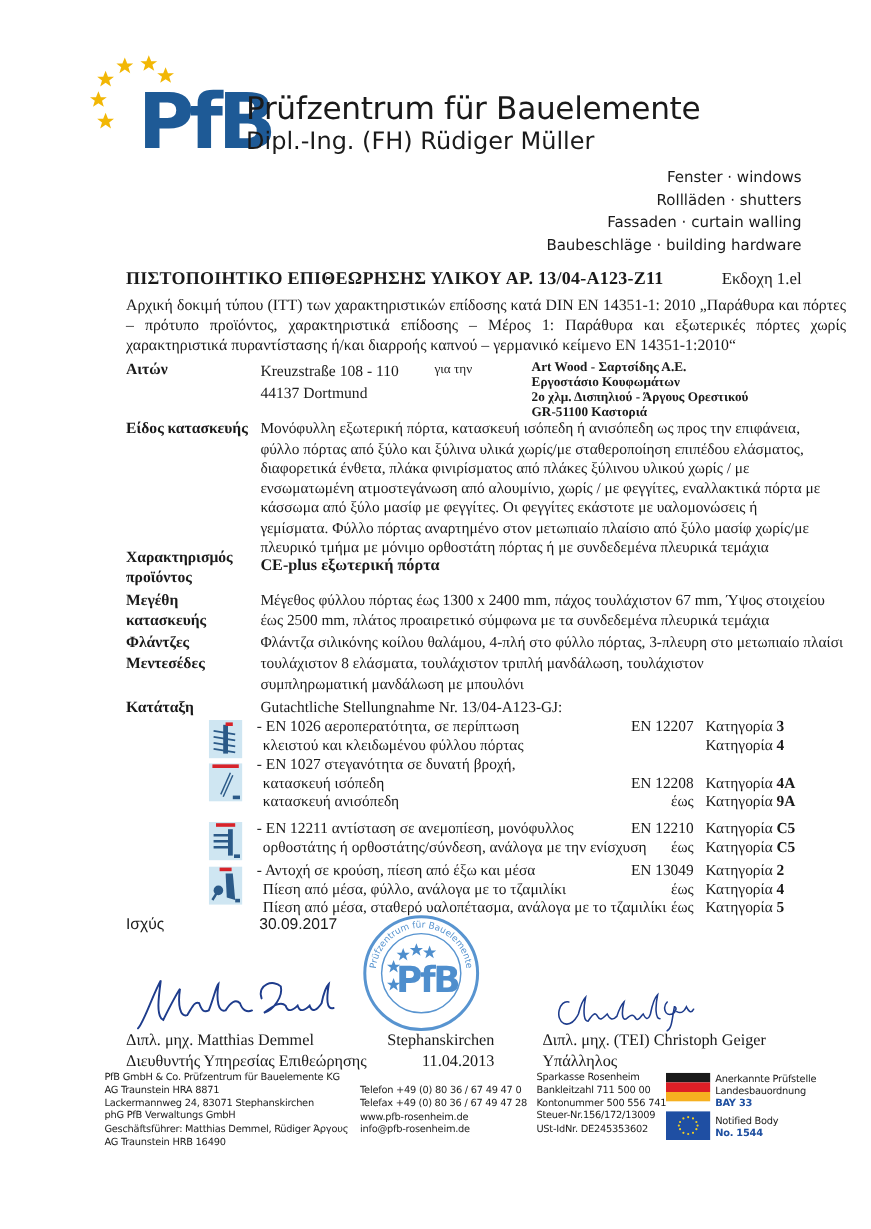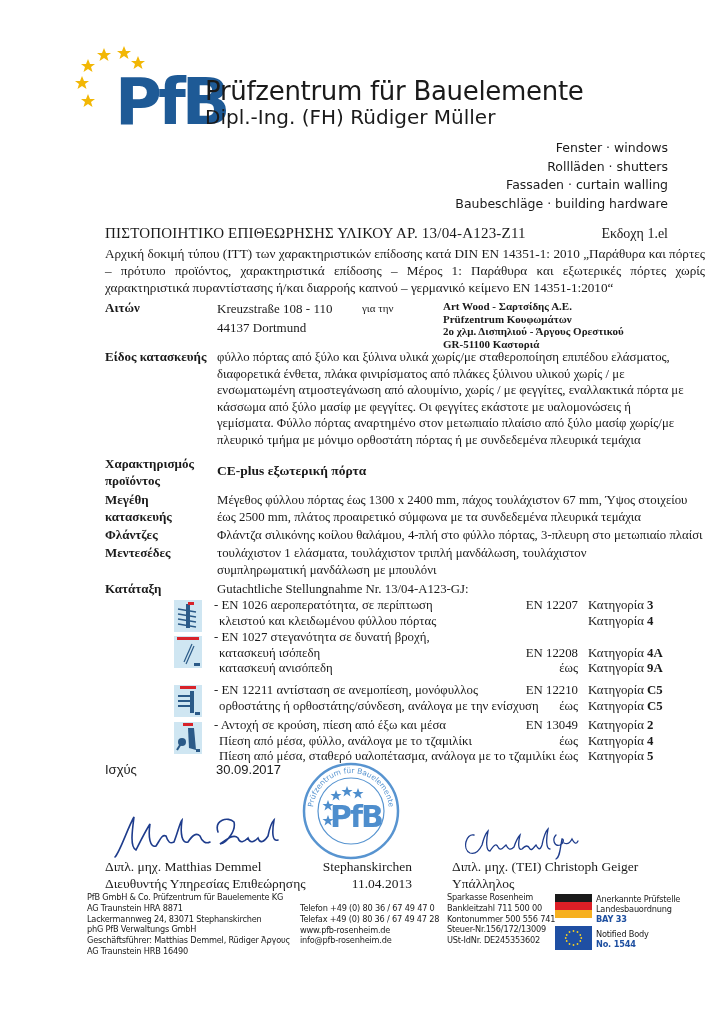--- a/index.html
+++ b/index.html
@@ -12,21 +12,21 @@
   .logo-text { position: absolute; left: 45px; top: 30px; font-family: "DejaVu Sans", sans-serif;
                font-weight: bold; font-size: 64px; color: #1e5a96; letter-spacing: -4px; line-height: 64px; }
   .brand { position: absolute; left: 205px; top: 76px; }
   .brand-title { font-family: "DejaVu Sans", sans-serif; font-size: 26px; color: #1a1a1a; line-height: 30px; letter-spacing: -0.3px; }
   .brand-sub { font-family: "DejaVu Sans", sans-serif; font-size: 20px; color: #1a1a1a; line-height: 22px; }
 
   .services { position: absolute; right: 58px; top: 139px; text-align: right;
               font-family: "DejaVu Sans", sans-serif; font-size: 12.5px; line-height: 18.5px; color: #1a1a1a; }
 
   
-  .cert-title { position: absolute; left: 105px; top: 225px; font-weight: normal; font-size: 15px; letter-spacing: 0.2px; }
+  .cert-title { position: absolute; left: 105px; top: 225px; font-weight: bold; font-size: 15px; letter-spacing: 0.2px; }
   .edition { position: absolute; right: 58px; top: 226px; font-size: 14px; }
   .intro { position: absolute; left: 105px; top: 245px; width: 600px; font-size: 13.2px; line-height: 17px; text-align: justify; }
 
   
   .row { position: absolute; left: 105px; width: 610px; font-size: 12.8px; line-height: 16.5px; }
   .row .label { position: absolute; left: 0; top: 0; width: 110px; font-weight: bold; font-size: 13px; }
   .row .value { position: absolute; left: 112px; top: 0; width: 500px; }
 
   .applicant-addr { position: absolute; left: 112px; top: 0; width: 190px; line-height: 18.5px; font-size: 13px; }
   .for-label { position: absolute; left: 257px; top: 0; font-size: 11px; }
@@ -99,29 +99,30 @@
 
 <div class="row" style="top:300px;">
   <div class="label">Αιτών</div>
   <div class="applicant-addr">
     <div>Kreuzstraße 108 - 110</div>
     <div>44137 Dortmund</div>
   </div>
   <div class="for-label">για την</div>
   <div class="client">
     <div>Art Wood - Σαρτσίδης Α.Ε.</div>
-    <div>Prüfzentrum Κουφωμάτων</div>
+    <div>Εργοστάσιο Κουφωμάτων</div>
     <div>2ο χλμ. Δισπηλιού - Άργους Ορεστικού</div>
     <div>GR-51100 Καστοριά</div>
   </div>
 </div>
 
 <div class="row" style="top:349px;">
   <div class="label">Είδος κατασκευής</div>
   <div class="value">
+    <div>Μονόφυλλη εξωτερική πόρτα, κατασκευή ισόπεδη ή ανισόπεδη ως προς την επιφάνεια,</div>
     <div>φύλλο πόρτας από ξύλο και ξύλινα υλικά χωρίς/με σταθεροποίηση επιπέδου ελάσματος,</div>
     <div>διαφορετικά ένθετα, πλάκα φινιρίσματος από πλάκες ξύλινου υλικού χωρίς / με</div>
     <div>ενσωματωμένη ατμοστεγάνωση από αλουμίνιο, χωρίς / με φεγγίτες, εναλλακτικά πόρτα με</div>
     <div>κάσσωμα από ξύλο μασίφ με φεγγίτες. Οι φεγγίτες εκάστοτε με υαλομονώσεις ή</div>
     <div>γεμίσματα. Φύλλο πόρτας αναρτημένο στον μετωπιαίο πλαίσιο από ξύλο μασίφ χωρίς/με</div>
     <div>πλευρικό τμήμα με μόνιμο ορθοστάτη πόρτας ή με συνδεδεμένα πλευρικά τεμάχια</div>
   </div>
 </div>
 
 <div class="row" style="top:456px;">
@@ -144,21 +145,21 @@
 </div>
 
 <div class="row" style="top:527px;">
   <div class="label">Φλάντζες</div>
   <div class="value" style="white-space:nowrap;">Φλάντζα σιλικόνης κοίλου θαλάμου, 4-πλή στο φύλλο πόρτας, 3-πλευρη στο μετωπιαίο πλαίσι</div>
 </div>
 
 <div class="row" style="top:545px;">
   <div class="label">Μεντεσέδες</div>
   <div class="value">
-    <div>τουλάχιστον 1 ελάσματα, τουλάχιστον τριπλή μανδάλωση, τουλάχιστον</div>
+    <div>τουλάχιστον 8 ελάσματα, τουλάχιστον τριπλή μανδάλωση, τουλάχιστον</div>
     <div>συμπληρωματική μανδάλωση με μπουλόνι</div>
   </div>
 </div>
 
 <div class="row" style="top:581px;">
   <div class="label">Κατάταξη</div>
   <div class="value">Gutachtliche Stellungnahme Nr. 13/04-A123-GJ:</div>
 </div>
 
 <div class="cls" style="top:598px;">

